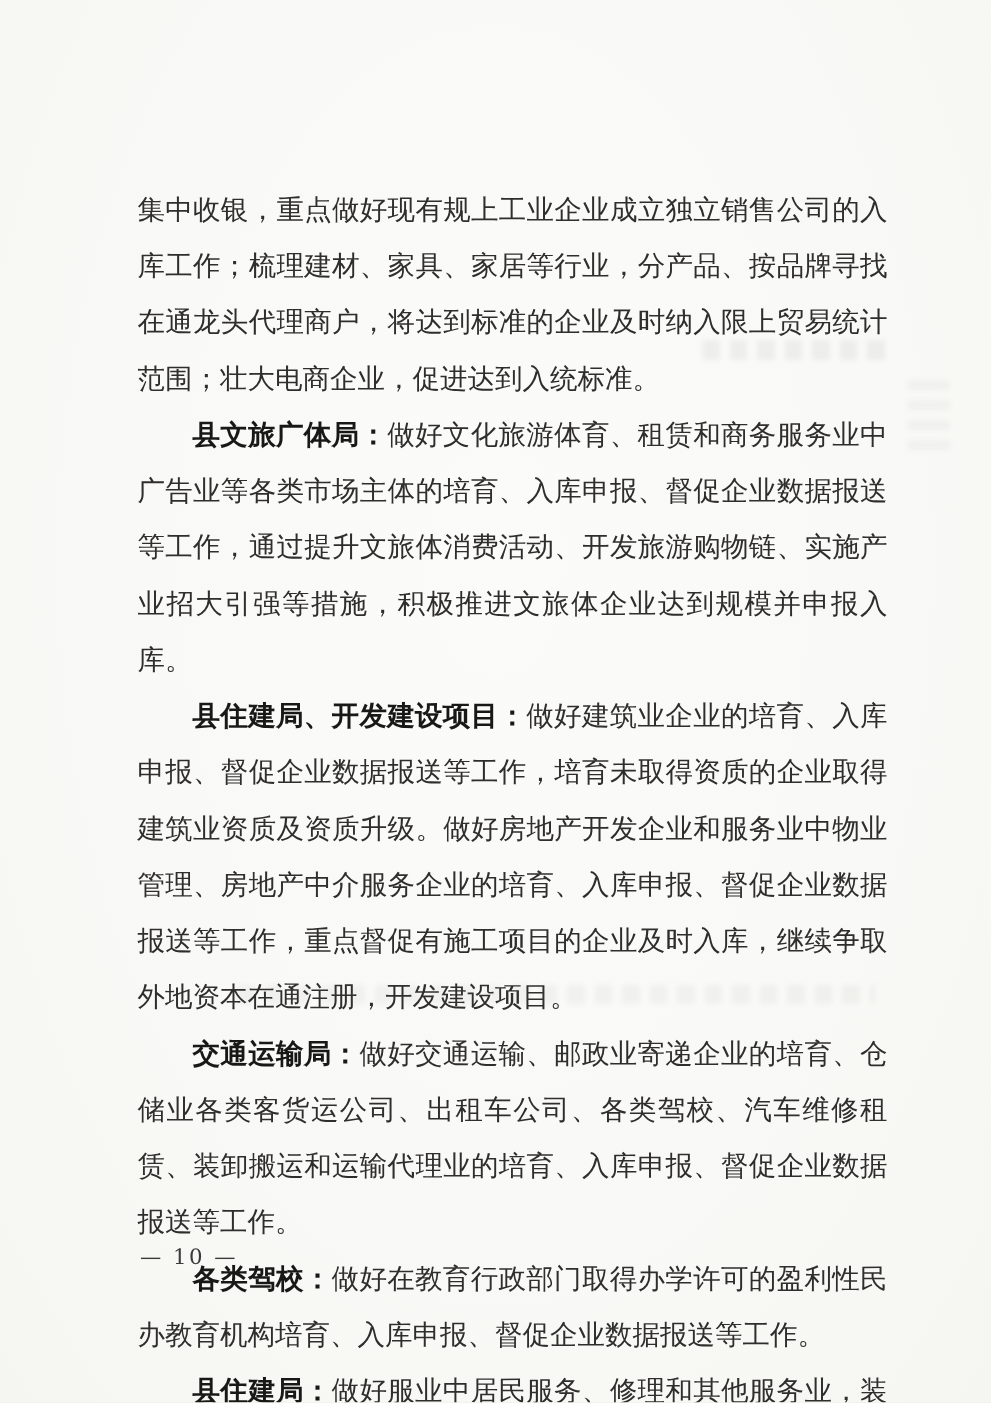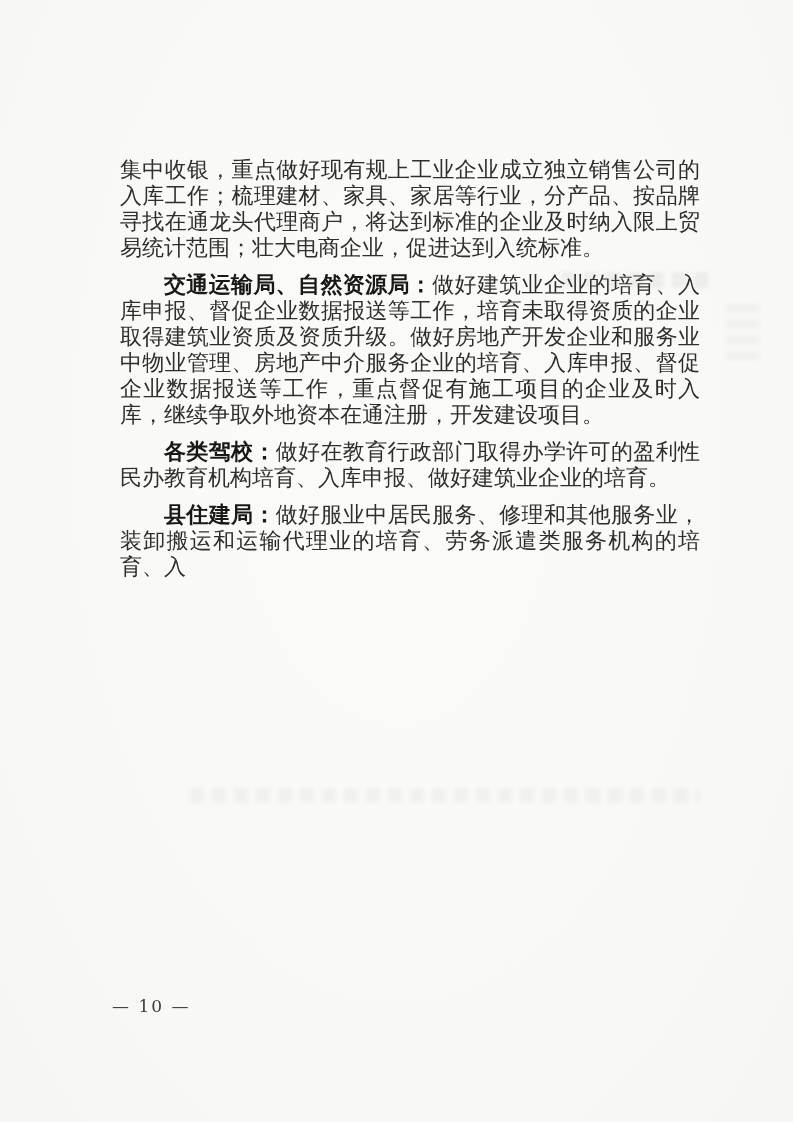--- a/index.html
+++ b/index.html
@@ -18,23 +18,23 @@
     font-family: "DejaVu Serif", "Liberation Serif", serif;
   }
   .content {
     position: absolute;
     left: 110px;
     top: 146px;
     width: 600px;
     color: #2f2e2c;
   }
   p.para {
-    margin: 10px;
+    margin: 0;
     font-size: 22px;
-    line-height: 26px;
+    line-height: 45px;
     letter-spacing: 0px;
     text-align: justify;
     text-align-last: left;
     text-indent: 2em;
     word-break: break-all;
   }
   p.para.continuation {
     text-indent: 0;
   }
   p.para .head {
@@ -65,25 +65,27 @@
 </style>
 </head>
 <body>
 
 <div class="page">
 
   <div class="content">
 
     <p class="para continuation"><span class="head"></span><span>集中收银，重点做好现有规上工业企业成立独立销售公司的入库工作；梳理建材、家具、家居等行业，分产品、按品牌寻找在通龙头代理商户，将达到标准的企业及时纳入限上贸易统计范围；壮大电商企业，促进达到入统标准。</span></p>
 
+    <p class="para"><span class="head">县文旅广体局：</span><span>做好文化旅游体育、租赁和商务服务业中广告业等各类市场主体的培育、入库申报、督促企业数据报送等工作，通过提升文旅体消费活动、开发旅游购物链、实施产业招大引强等措施，积极推进文旅体企业达到规模并申报入库。</span></p>
 
-    <p class="para"><span class="head">交通运输局、自然资源局：</span><span>做好建筑业企业的培育、入库申报、督促企业数据报送等工作，培育未取得资质的企业取得建筑业资质及资质升级。做好房地产开发企业和服务业中物业管理、房地产中介服务企业的培育、入库申报、督促企业数据报送等工作，重点督促有施工项目的企业及时入库，继续争取外地资本在通注册，开发建设项目。</span></p>
+    <p class="para"><span class="head">县住建局、开发建设项目：</span><span>做好建筑业企业的培育、入库申报、督促企业数据报送等工作，培育未取得资质的企业取得建筑业资质及资质升级。做好房地产开发企业和服务业中物业管理、房地产中介服务企业的培育、入库申报、督促企业数据报送等工作，重点督促有施工项目的企业及时入库，继续争取外地资本在通注册，开发建设项目。</span></p>
 
+    <p class="para"><span class="head">交通运输局：</span><span>做好交通运输、邮政业寄递企业的培育、仓储业各类客货运公司、出租车公司、各类驾校、汽车维修租赁、装卸搬运和运输代理业的培育、入库申报、督促企业数据报送等工作。</span></p>
 
-    <p class="para"><span class="head">各类驾校：</span><span>做好在教育行政部门取得办学许可的盈利性民办教育机构培育、入库申报、做好建筑业企业的培育。</span></p>
+    <p class="para"><span class="head">各类驾校：</span><span>做好在教育行政部门取得办学许可的盈利性民办教育机构培育、入库申报、督促企业数据报送等工作。</span></p>
 
     <p class="para"><span class="head">县住建局：</span><span>做好服业中居民服务、修理和其他服务业，装卸搬运和运输代理业的培育、劳务派遣类服务机构的培育、入</span></p>
 
   </div>
 
   <div class="page-footer">— 10 —</div>
 
   <div class="artifact a1"></div>
   <div class="artifact a2"></div>
   <div class="artifact a3"></div>

